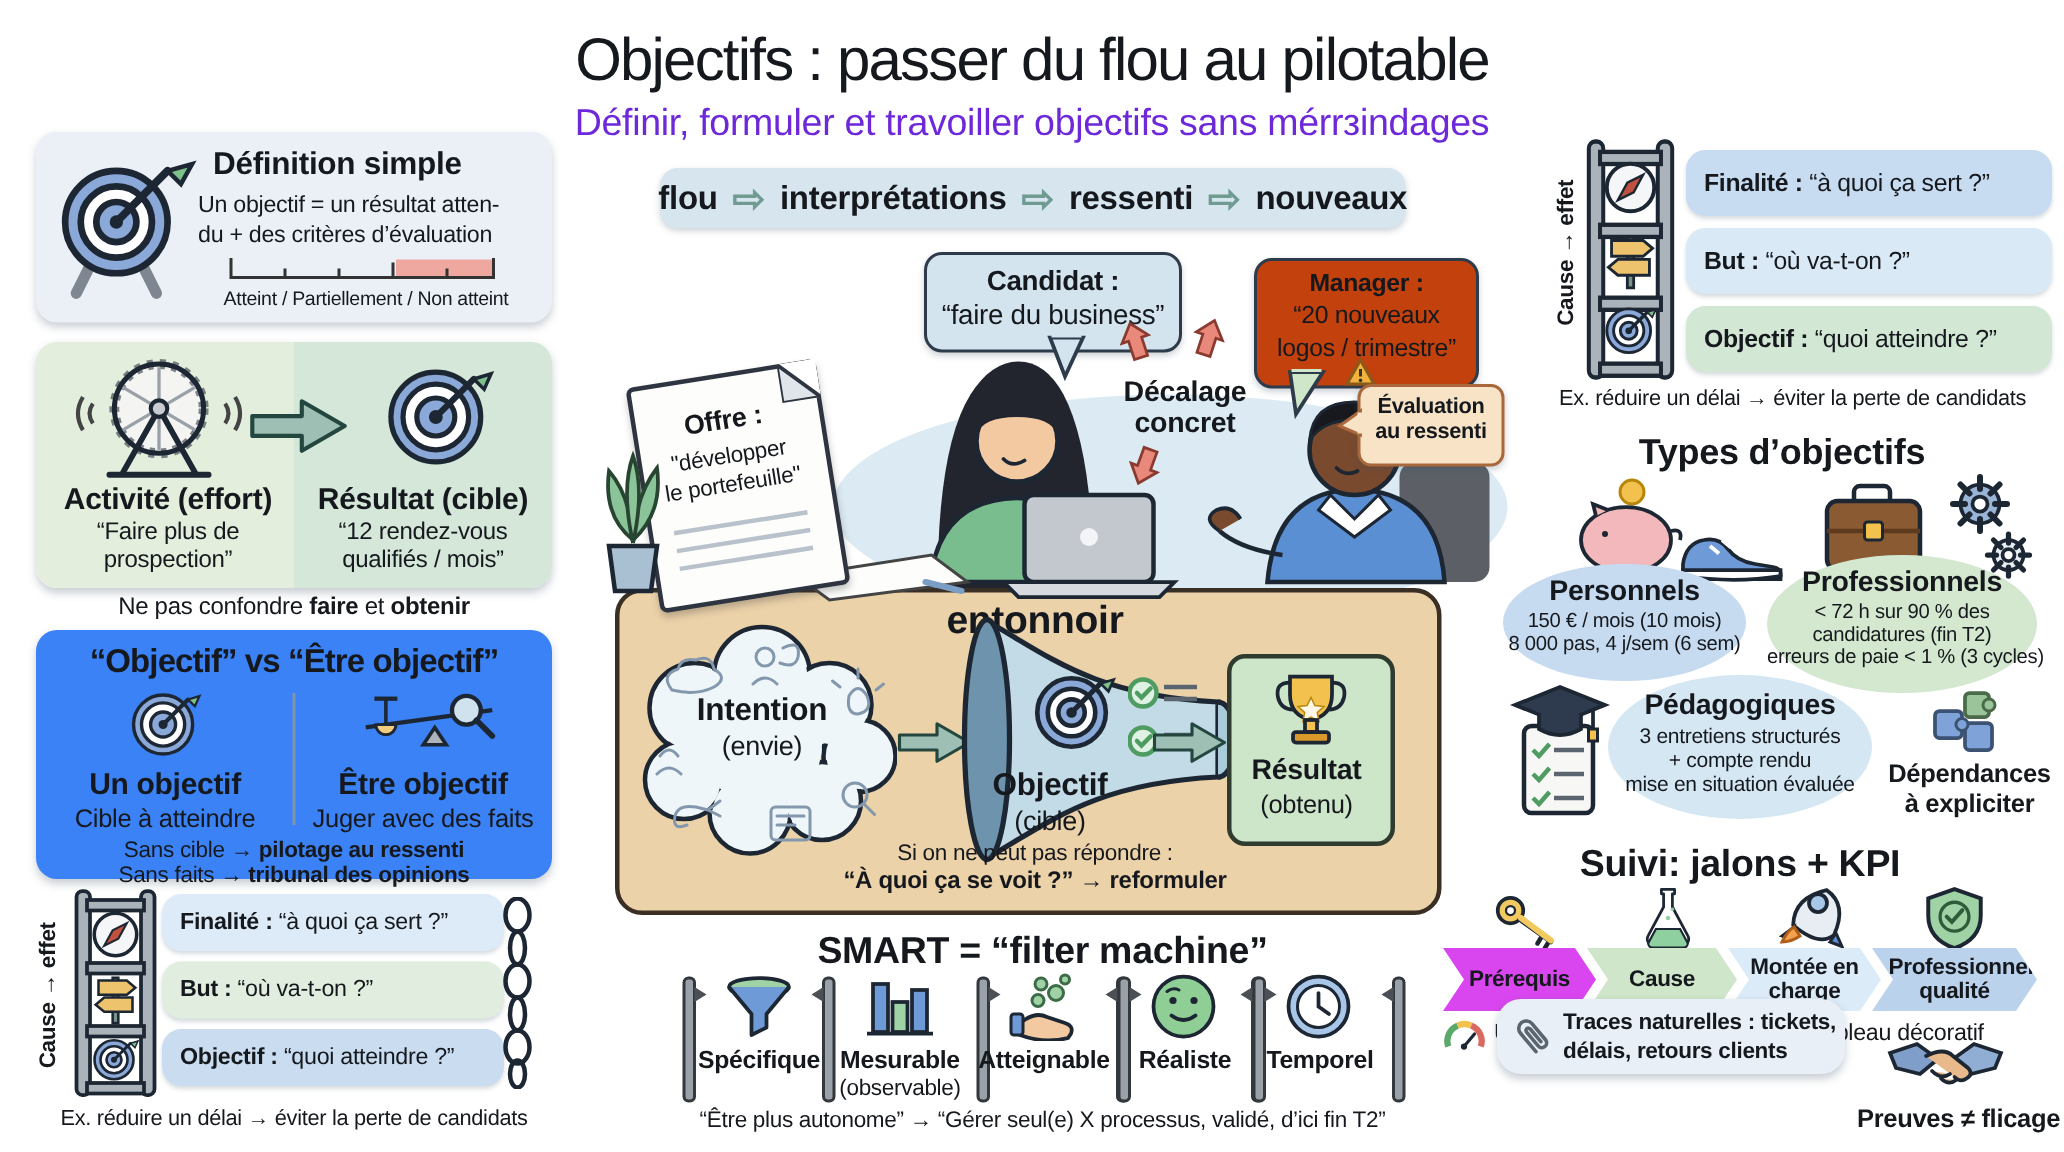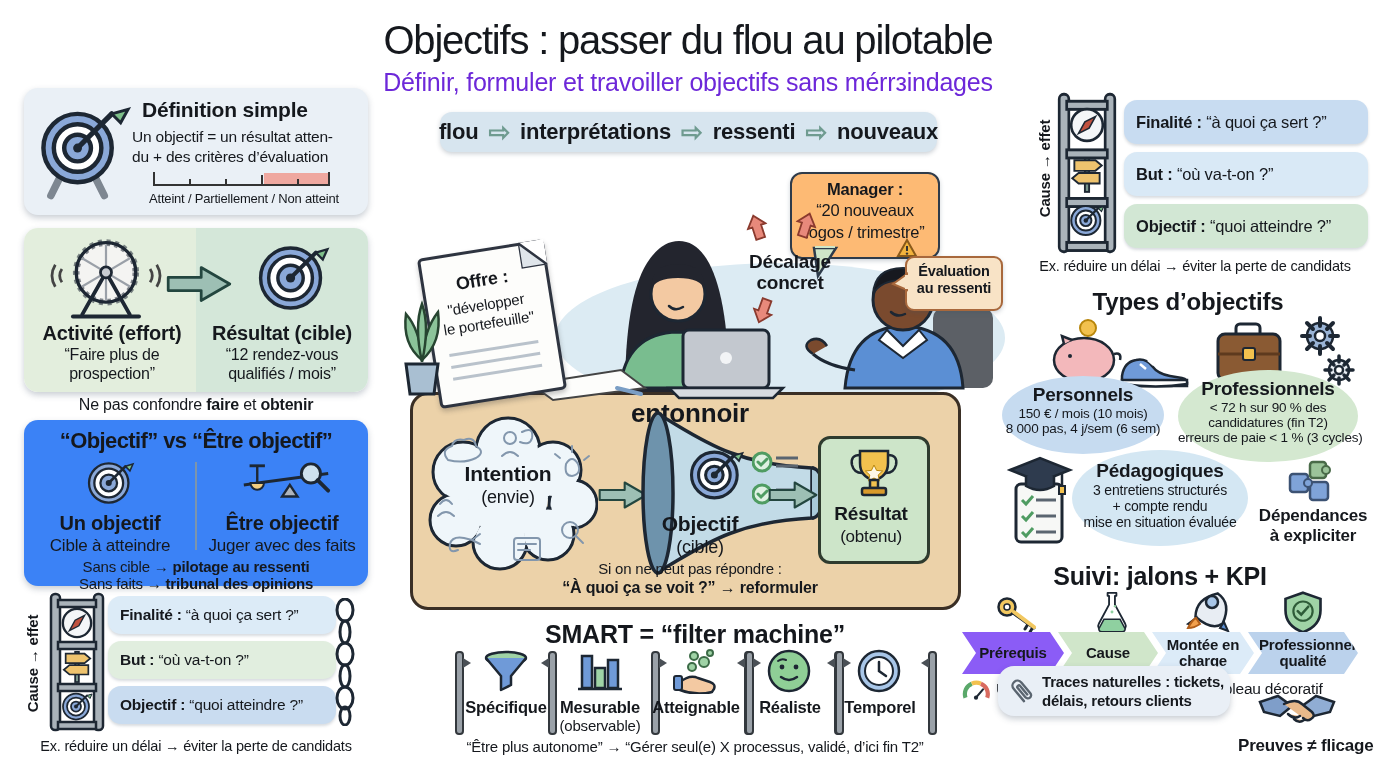--- a/index.html
+++ b/index.html
@@ -208,21 +208,29 @@
   <svg class="abs" style="left:655px;top:328px" width="140" height="72" viewBox="0 0 140 72">
     <rect x="28" y="2" width="86" height="58" rx="6" fill="#c3c8cf" stroke="#1d2733" stroke-width="3"></rect>
     <circle cx="71" cy="30" r="6" fill="#f2f4f6"></circle>
     <path d="M14 60 H128 L118 70 H24 Z" fill="#d7dbe0" stroke="#1d2733" stroke-width="2.5"></path>
   </svg>
   <svg class="abs" style="left:525px;top:366px" width="130" height="36" viewBox="0 0 130 36">
     <path d="M6 18 L96 4 L120 22 L28 34 Z" fill="#fdfdfb" stroke="#444" stroke-width="2"></path>
     <line x1="92" y1="22" x2="116" y2="28" stroke="#7a9ec5" stroke-width="4" stroke-linecap="round"></line>
   </svg>
 
-  <div class="bubble" style="left:790px;top:172px;width:146px;height:78px;background:#fdba74;font-size:16.5px;line-height:1.3">
+  <div class="bubble" style="left:616px;top:168px;width:168px;height:58px;background:#d3e4ee;font-size:18.5px;line-height:1.25">
+    <div class="nw b">Candidat :</div>
+    <div class="nw">“faire du business”</div>
+    <svg class="abs" style="left:80px;top:53px" width="30" height="32" viewBox="0 0 30 32">
+        <path d="M2 2 H24 L12 28 Z" fill="#d3e4ee" stroke="#2e3b4a" stroke-width="2.5"></path>
+        <path d="M3 0 H23" stroke="#d3e4ee" stroke-width="4"></path>
+      </svg>
+  </div>
+  <div class="bubble" style="left:836px;top:172px;width:146px;height:78px;background:#c2410c;font-size:16.5px;line-height:1.3">
     <div class="nw b">Manager :</div>
     <div class="nw">“20 nouveaux</div>
     <div class="nw">logos / trimestre”</div>
     <svg class="abs" style="left:18px;top:72px" width="30" height="34" viewBox="0 0 30 34">
         <path d="M4 2 H26 L8 30 Z" fill="#cfe6c8" stroke="#2e3b4a" stroke-width="2.5"></path>
         <path d="M5 0 H25" stroke="#cfe6c8" stroke-width="4"></path>
       </svg>
   </div>
 
   <div class="abs b ctr" style="left:735px;top:252px;width:110px;font-size:19px;line-height:1.1">
@@ -574,21 +582,21 @@
     <path d="M14 32 q-4 -18 16 -28 q16 6 12 28 q-8 10 -28 0 z" fill="#e8edf3" stroke="#1d2733" stroke-width="2.5" transform="rotate(14 26 20)"></path>
     <circle cx="28" cy="14" r="6" fill="#a8c6e8" stroke="#1d2733" stroke-width="2.5"></circle>
     <path d="M12 30 l-8 6 6 2 z M40 34 l4 9 -8 -3 z" fill="#5b8fd4" stroke="#1d2733" stroke-width="2"></path>
     <path d="M16 36 q-6 4 -12 4 q4 -8 8 -10 z" fill="#f2a14e" stroke="#b05e1a" stroke-width="2"></path>
   </svg>
   <svg class="abs" style="left:1282px;top:590px" width="42" height="44" viewBox="0 0 48 50">
     <path d="M24 3 l20 7 v13 q0 18 -20 25 q-20 -7 -20 -25 v-13 z" fill="#9fd3a6" stroke="#1d2733" stroke-width="3"></path>
     <circle cx="24" cy="24" r="11" fill="none" stroke="#2e5b38" stroke-width="2.5"></circle>
     <path d="M18 24 l4 4 8 -9" fill="none" stroke="#2e5b38" stroke-width="3" stroke-linecap="round"></path>
   </svg>
-  <div class="chev" style="left:962px;top:632px;width:102px;height:42px;background:#8b5cf6">
+  <div class="chev" style="left:962px;top:632px;width:102px;height:42px;background:#d946ef">
       <span>Prérequis</span>
     </div>
   <div class="chev" style="left:1058px;top:632px;width:100px;height:42px;background:#d0e6ca">
       <span>Cause</span>
     </div>
   <div class="chev" style="left:1152px;top:632px;width:102px;height:42px;background:#dcebf8">
       <span style="width:80px">Montée en charge</span>
     </div>
   <div class="chev" style="left:1248px;top:632px;width:110px;height:42px;background:#bbd2ec">
       <span style="width:88px">Professionnels qualité</span>

